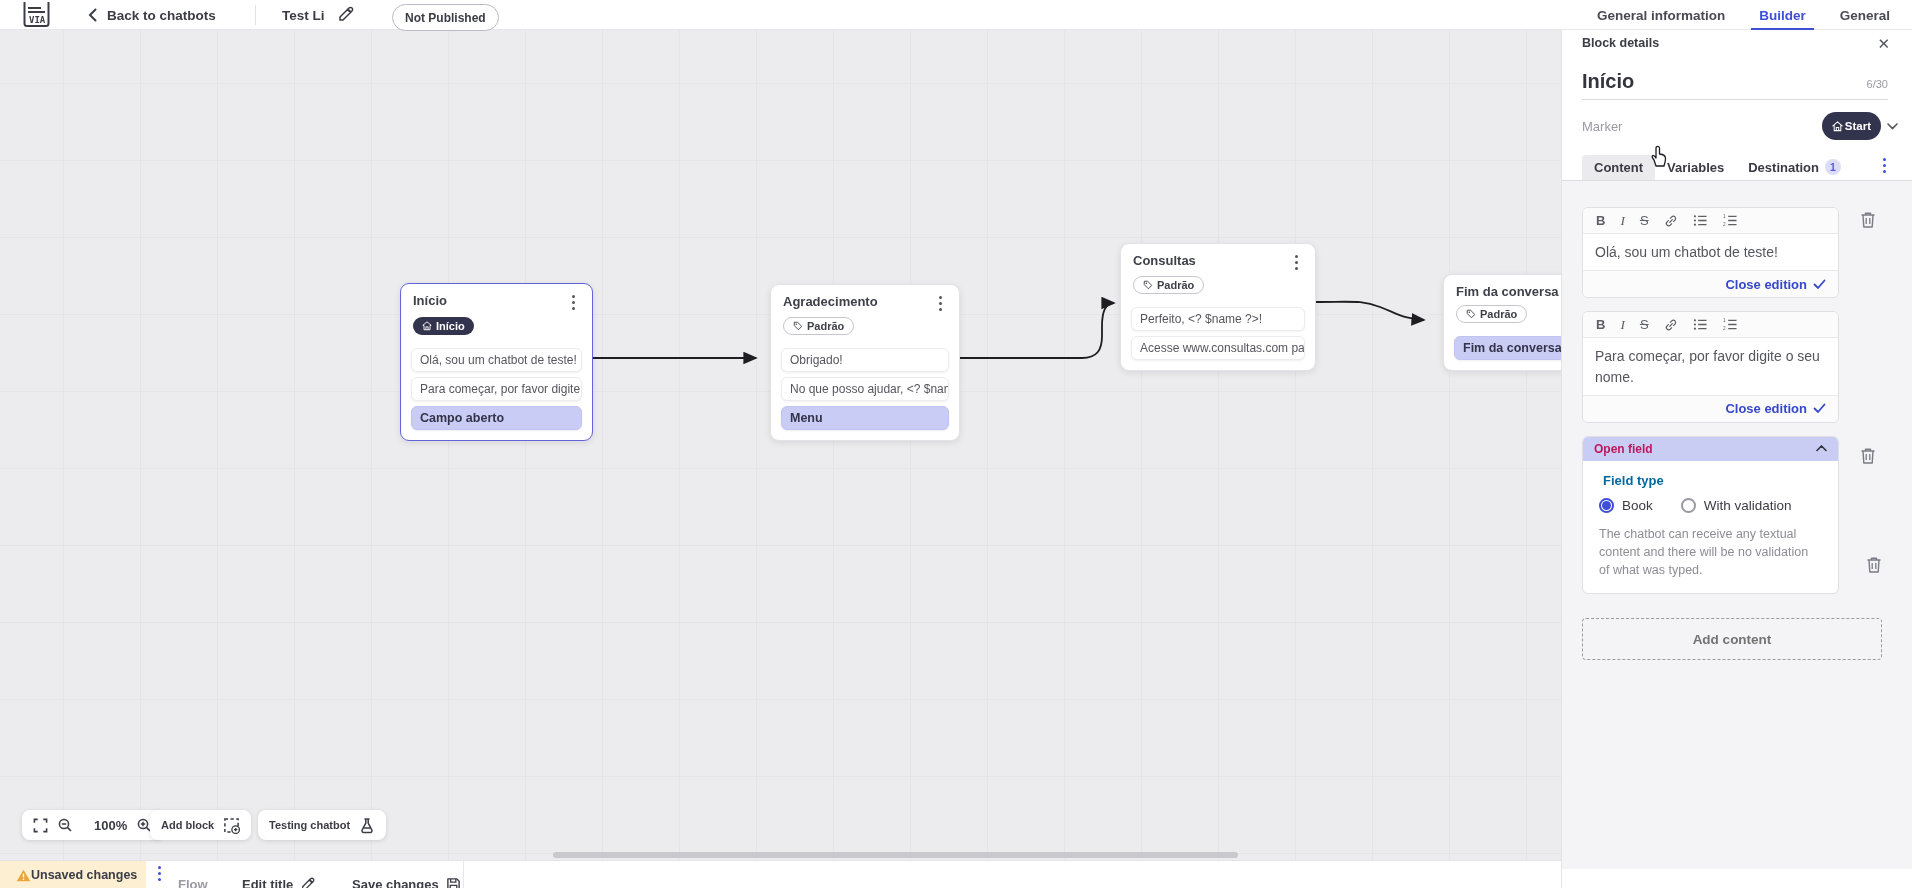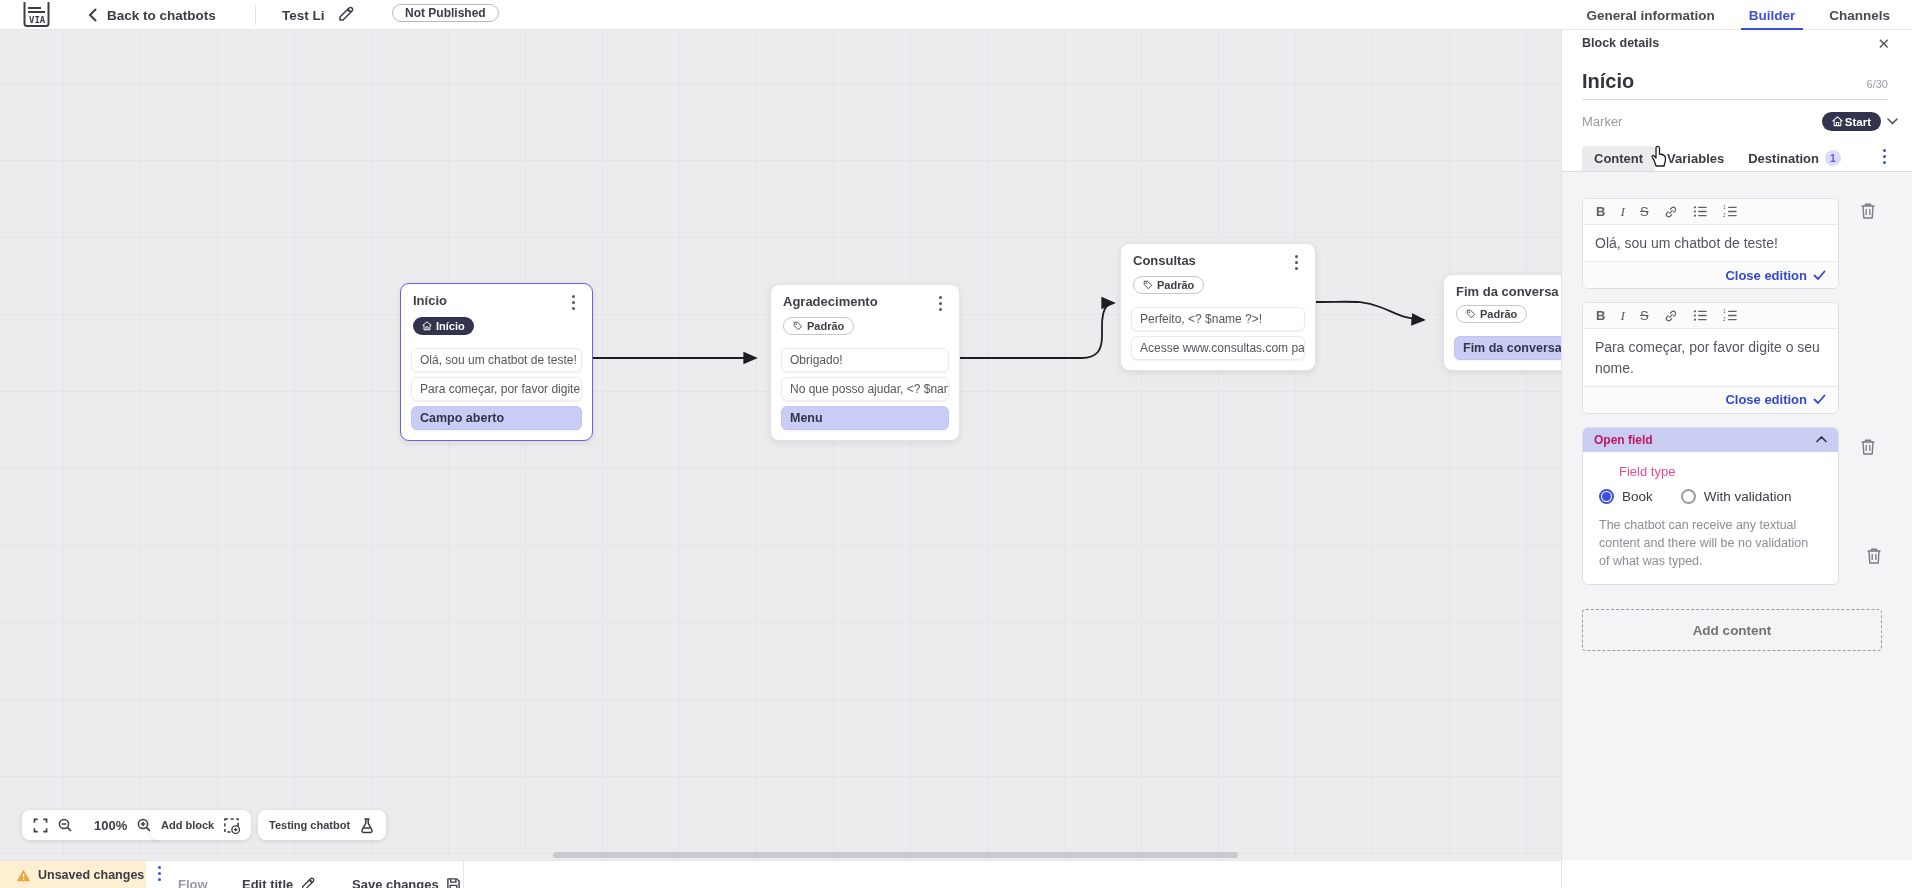--- a/index.html
+++ b/index.html
@@ -8,21 +8,21 @@
 
   
   .top-header { position:absolute; left:0; top:0; width:1912px; height:30px;
     background:#fff; border-bottom:1px solid #e7e7ea; z-index:40; display:flex; align-items:center; }
   .logo-box { position:absolute; left:23px; top:2px; width:27px; height:26px; }
   .back-chip { position:absolute; left:88px; top:0; height:30px; display:flex; align-items:center; gap:10px; cursor:pointer; }
   .back-label { font-size:13.5px; font-weight:700; color:#3c3c46; }
   .hdr-divider { position:absolute; left:255px; top:5px; width:1px; height:20px; background:#e2e2e6; }
   .bot-title { position:absolute; left:282px; top:0; height:30px; display:flex; align-items:center; font-size:13.5px; font-weight:700; color:#3c3c46; }
   .pencil-btn { position:absolute; left:337px; top:6px; }
-  .status-pill { position:absolute; left:392px; top:4px; height:18px; padding:0 12px; border:1px solid #b9b9c2;
+  .status-pill { position:absolute; left:392px; top:4px; height:27px; padding:0 12px; border:1px solid #b9b9c2;
     border-radius:999px; display:flex; align-items:center; font-size:12px; font-weight:600; color:#3c3c46; background:#fff; }
   .hdr-tabs { position:absolute; right:22px; top:0; height:30px; display:flex; gap:34px; align-items:center; }
   .hdr-tab { font-size:13.5px; font-weight:700; color:#4a4a55; cursor:pointer; position:relative; height:32px; display:flex; align-items:center; }
   .hdr-tab.active { color:#3e4fd8; }
   .hdr-tab.active::after { content:""; position:absolute; left:-8px; right:-8px; bottom:0; height:3px; background:#3e4fd8; }
 
   
   .canvas { position:absolute; left:0; top:30px; width:1912px; height:830px;
     background-color:#ececee;
     background-image:linear-gradient(#e5e5e9 1px, transparent 1px), linear-gradient(90deg,#e5e5e9 1px, transparent 1px);
@@ -49,21 +49,21 @@
   .ctl-card { position:absolute; height:30px; background:#fff; border-radius:8px;
     box-shadow:0 1px 4px rgba(40,40,60,.15); display:flex; align-items:center; gap:9px; padding:0 11px; }
   .zoom-level { font-size:13px; font-weight:700; color:#3c3c46;margin-left:12px; }
   .ctl-label { font-size:11px; font-weight:700; color:#3c3c46; white-space:nowrap; }
   .hscroll { position:absolute; left:553px; top:822px; width:685px; height:6px; border-radius:3px; background:#c8c8cd; }
 
   
   .bottom-bar { position:absolute; left:0; top:860px; width:1561px; height:28px; background:#fff;
     border-top:1px solid #e4e4e7; z-index:45; }
   .warn-seg { position:absolute; left:0; top:0; width:146px; height:28px; background:#fcefd2;
-    display:flex; align-items:center; gap:7px; padding-left:16px; }
+    display:flex; align-items:center; padding-left:16px; }
   .warn-label { font-size:12.5px; font-weight:700; color:#3c3c46; }
   .bb-kebab { position:absolute; left:152px; top:5px; width:14px; display:flex; flex-direction:column; align-items:center; gap:3px; cursor:pointer; }
   .bb-kebab i { width:3px; height:3px; border-radius:50%; background:#3e4fd8; }
   .bb-item { position:absolute; top:0; height:46px; display:flex; align-items:center; gap:7px; font-size:13px; font-weight:700; cursor:pointer; }
   .bb-flow { left:178px; color:#9a9aa2; }
   .bb-edit { left:242px; color:#3c3c46; }
   .bb-save { left:352px; color:#3c3c46; }
   .bb-div { position:absolute; left:463px; top:0; width:1px; height:28px; background:#e7e7ea; }
 
   
@@ -72,21 +72,21 @@
   .panel-hd { height:26px; display:flex; align-items:center; justify-content:space-between; padding:0 22px 0 20px; }
   .panel-hd-label { font-size:12.5px; font-weight:700; color:#3c3c46; }
   .close-x { font-size:15px; color:#55555e; cursor:pointer; line-height:1; }
   .name-row { display:flex; align-items:flex-end; justify-content:space-between; padding:14px 24px 0 20px; }
   .name-value { font-size:20px; font-weight:700; color:#34343e; }
   .counter { font-size:11px; color:#9a9aa2; padding-bottom:3px; }
   .name-underline { margin:6px 24px 0 20px; border-bottom:1px solid #d9d9de; }
   .marker-row { display:flex; align-items:center; justify-content:space-between; padding:12px 14px 0 20px; }
   .marker-label { font-size:13px; color:#9a9aa2; }
   .marker-right { display:flex; align-items:center; gap:6px; }
-  .start-pill { height:19px; padding:0 10px; border-radius:999px; background:#32334d; color:#fff;
+  .start-pill { height:28px; padding:0 10px; border-radius:999px; background:#32334d; color:#fff;
     display:inline-flex; align-items:center; gap:2px; font-size:11.5px; font-weight:700; cursor:pointer; }
   .ptabs { display:flex; align-items:center; padding:14px 20px 0 20px; position:relative; }
   .ptab { font-size:13px; font-weight:700; color:#3a3a44; padding:5px 12px; cursor:pointer; display:flex; align-items:center; gap:6px; }
   .ptab.active { background:#ebebee; border-radius:4px 4px 0 0; }
   .num-badge { width:16px; height:16px; border-radius:50%; background:#dcdcf8; color:#5a5ae0;
     font-size:10.5px; font-weight:700; display:flex; align-items:center; justify-content:center; }
   .ptabs-kebab { position:absolute; right:26px; top:18px; display:flex; flex-direction:column; gap:3px; cursor:pointer; }
   .ptabs-kebab i { width:3px; height:3px; border-radius:50%; background:#3e4fd8; }
   .ptabs-line { margin-top:0; border-bottom:1px solid #dcdcdf; }
   .panel-body { background:#f4f4f6; height:688px; padding:26px 20px 0 20px; position:relative; }
@@ -98,21 +98,21 @@
   .tb-s { text-decoration:line-through; font-size:13px; }
   .ed-text { padding:8px 12px; font-size:14px; color:#55555e; line-height:1.45; min-height:30px; }
   .ed-footer { border-top:1px solid #e9e9ed; background:#fbfbfc; height:27px; display:flex; align-items:center; justify-content:flex-end; padding:0 12px; gap:6px; }
   .close-ed { font-size:13px; font-weight:700; color:#3647c9; cursor:pointer; }
   .trash-col { position:absolute; right:36px; cursor:pointer; }
 
   .open-field { width:257px; border-radius:6px; overflow:hidden; border:1px solid #dfe0e4; background:#fff; margin-top:7px; }
   .of-head { height:24px; background:#c9cdf3; display:flex; align-items:center; justify-content:space-between;
     padding:0 11px; font-size:12px; font-weight:700; color:#be185d; cursor:pointer; }
   .of-body { padding:12px 16px 14px 16px; }
-  .of-label { font-size:13px; font-weight:400; color:#ec4899; margin-left:20px; }
+  .of-label { font-size:13px; font-weight:700; color:#0369a1; margin-left:4px; }
   .radio-row { display:flex; align-items:center; gap:28px; margin-top:10px; }
   .radio-opt { display:flex; align-items:center; gap:8px; font-size:13.5px; color:#3c3c46; cursor:pointer; }
   .radio { width:15px; height:15px; border-radius:50%; border:2px solid #9a9aa2; background:#fff; position:relative; }
   .radio.sel { border-color:#3e4fd8; }
   .radio.sel::after { content:""; position:absolute; inset:1px; border-radius:50%; background:#3e4fd8; }
   .of-help { margin-top:12px; font-size:12.5px; line-height:1.45; color:#8d8d96; }
 
   .add-content { width:300px; height:42px; margin-top:24px; border:1px dashed #9a9aa2; border-radius:4px;
     display:flex; align-items:center; justify-content:center; font-size:13.5px; font-weight:700; color:#737373; cursor:pointer; }
 
@@ -263,21 +263,21 @@
   <div class="hdr-divider"></div>
   <div class="bot-title">Test Li</div>
   <svg class="pencil-btn" width="17" height="17" viewBox="0 0 17 17">
     <path d="M10.5 3.5 L13.5 6.5 L6 14 H3 V11 Z" fill="none" stroke="#3c3c46" stroke-width="1.5" stroke-linejoin="round"></path>
     <path d="M12 2 a1.8 1.8 0 0 1 3 3 l-1 1 -3 -3 Z" fill="none" stroke="#3c3c46" stroke-width="1.5"></path>
   </svg>
   <span class="status-pill">Not Published</span>
   <div class="hdr-tabs">
     <span class="hdr-tab">General information</span>
     <span class="hdr-tab active">Builder</span>
-    <span class="hdr-tab">Channels</span>
+    <span class="hdr-tab">General</span>
   </div>
 </div>
 
 <div class="bottom-bar">
   <div class="warn-seg">
     <svg width="15" height="13" viewBox="0 0 16 14">
       <path d="M8 0.8 L15.3 13.2 H0.7 Z" fill="#e9a63c"></path>
       <path d="M8 5 v4" stroke="#fff" stroke-width="1.5"></path>
         <circle cx="8" cy="11" r="0.9" fill="#fff"></circle>
     </svg>

